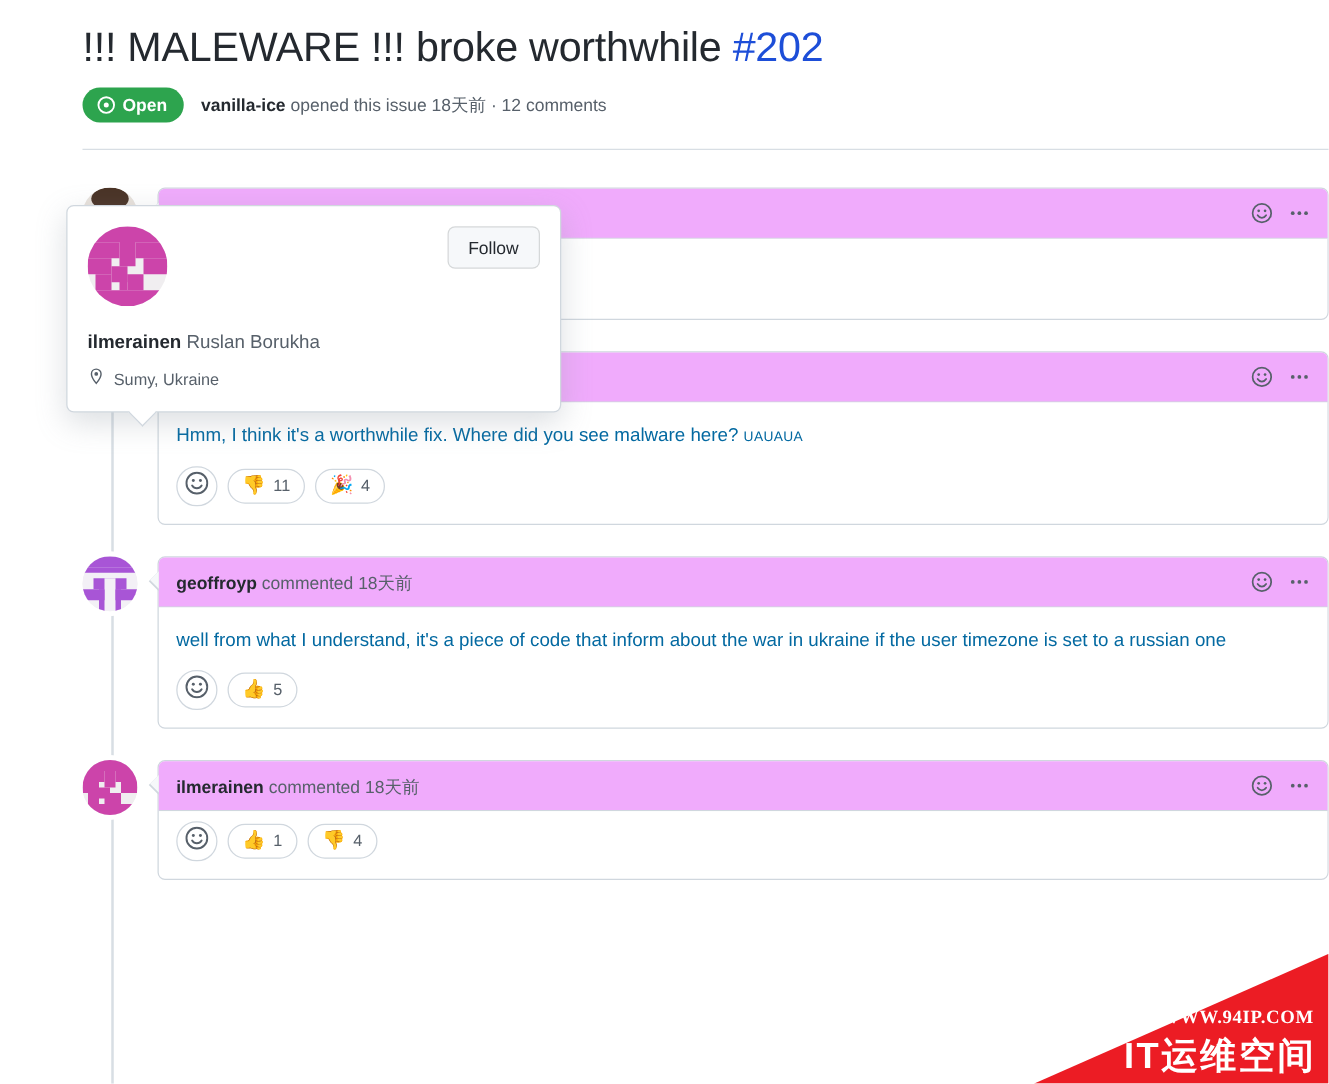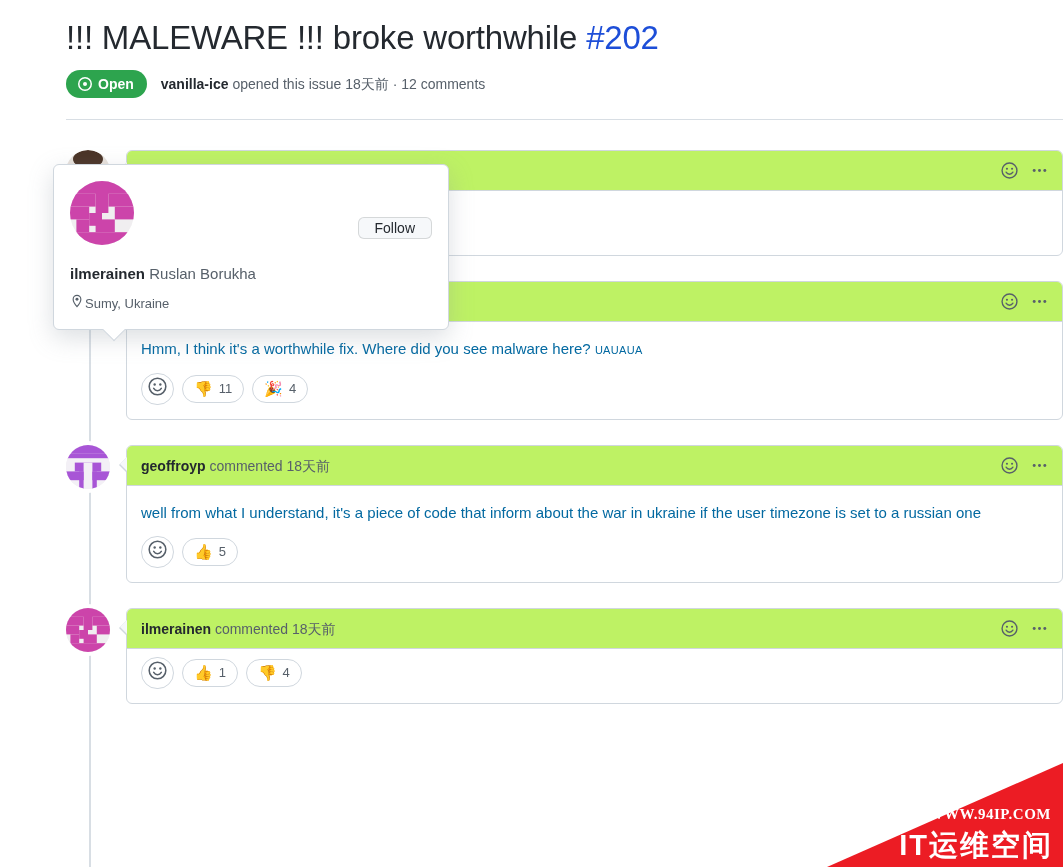--- a/index.html
+++ b/index.html
@@ -64,21 +64,21 @@
   .comment::before {
     left: -8px; border-width: 8px 8px 8px 0;
     border-color: transparent #d0d7de transparent transparent;
   }
   .comment::after {
     left: -7px; border-width: 7px 7px 7px 0;
     border-color: transparent #f6f8fa transparent transparent;
   }
   .c-header {
     display: flex; align-items: center; justify-content: space-between;
-    background: #bef264; border-bottom: 1px solid #d0d7de;
+    background: #f0abfc; border-bottom: 1px solid #d0d7de;
     border-radius: 5px 5px 0 0; padding: 9px 14px; height: 40px;
   }
   .c-author { font-size: 14px; color: #57606a; line-height: 20px; }
   .c-author b { color: #24292f; font-weight: bold; }
   .c-actions { display: flex; align-items: center; gap: 13px; color: #57606a; }
   .c-actions span { display: inline-flex; }
   .c-body {
     padding: 16px 14px 4px 14px; font-size: 15px; line-height: 22px;
     color: #0369a1;
   }
@@ -106,28 +106,27 @@
     border-right: 1px solid #d0d7de; border-bottom: 1px solid #d0d7de;
     transform: rotate(45deg);
   }
   .hc-top { display: flex; align-items: flex-start; justify-content: space-between; }
   .hc-avatar { width: 64px; height: 64px; border-radius: 50%; overflow: hidden; }
   .hc-avatar svg { display: block; width: 64px; height: 64px; }
   .follow-btn {
     border: 1px solid rgba(27,31,36,0.15); border-radius: 6px;
     background: #f6f8fa; color: #24292f;
     font-size: 14px; font-weight: 500; line-height: 20px;
-    padding: 0 16px; font-family: "Liberation Sans", sans-serif;
+    padding: 6px 16px; font-family: "Liberation Sans", sans-serif;
     cursor: pointer;
-    margin-top: 36px;
   }
   .hc-name { margin-top: 19px; font-size: 15px; line-height: 20px; color: #57606a; }
   .hc-name b { color: #24292f; font-weight: bold; }
   .hc-loc {
-    margin-top: 10px; display: flex; align-items: center; gap: 1px;
+    margin-top: 10px; display: flex; align-items: center; gap: 7px;
     font-size: 13px; color: #57606a; line-height: 18px;
   }
 
   
   .watermark { position: absolute; right: 0; bottom: 0; width: 236px; height: 104px; z-index: 80; }
   .wm-tri {
     position: absolute; inset: 0;
     background: #ec1c24;
     clip-path: polygon(100% 0, 100% 100%, 0 100%);
   }

